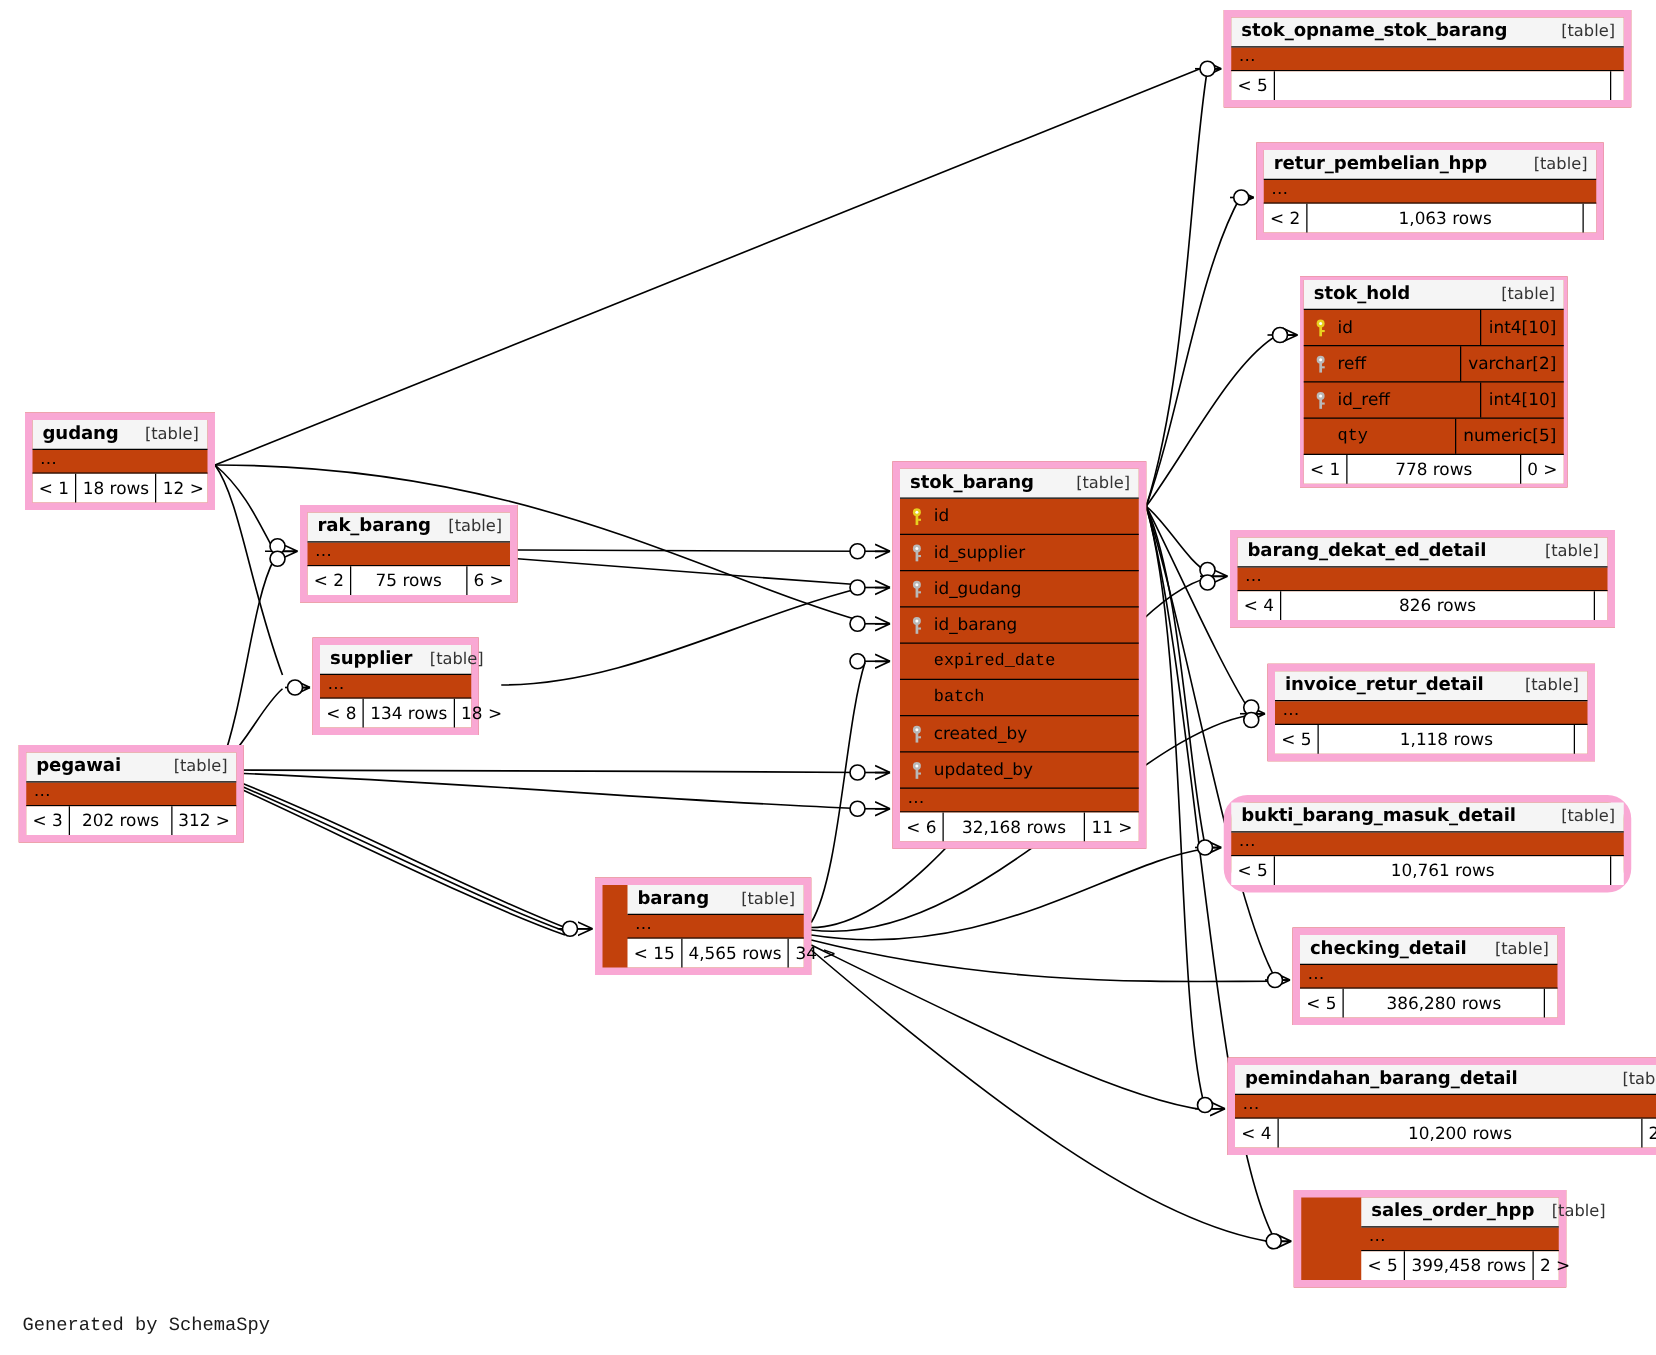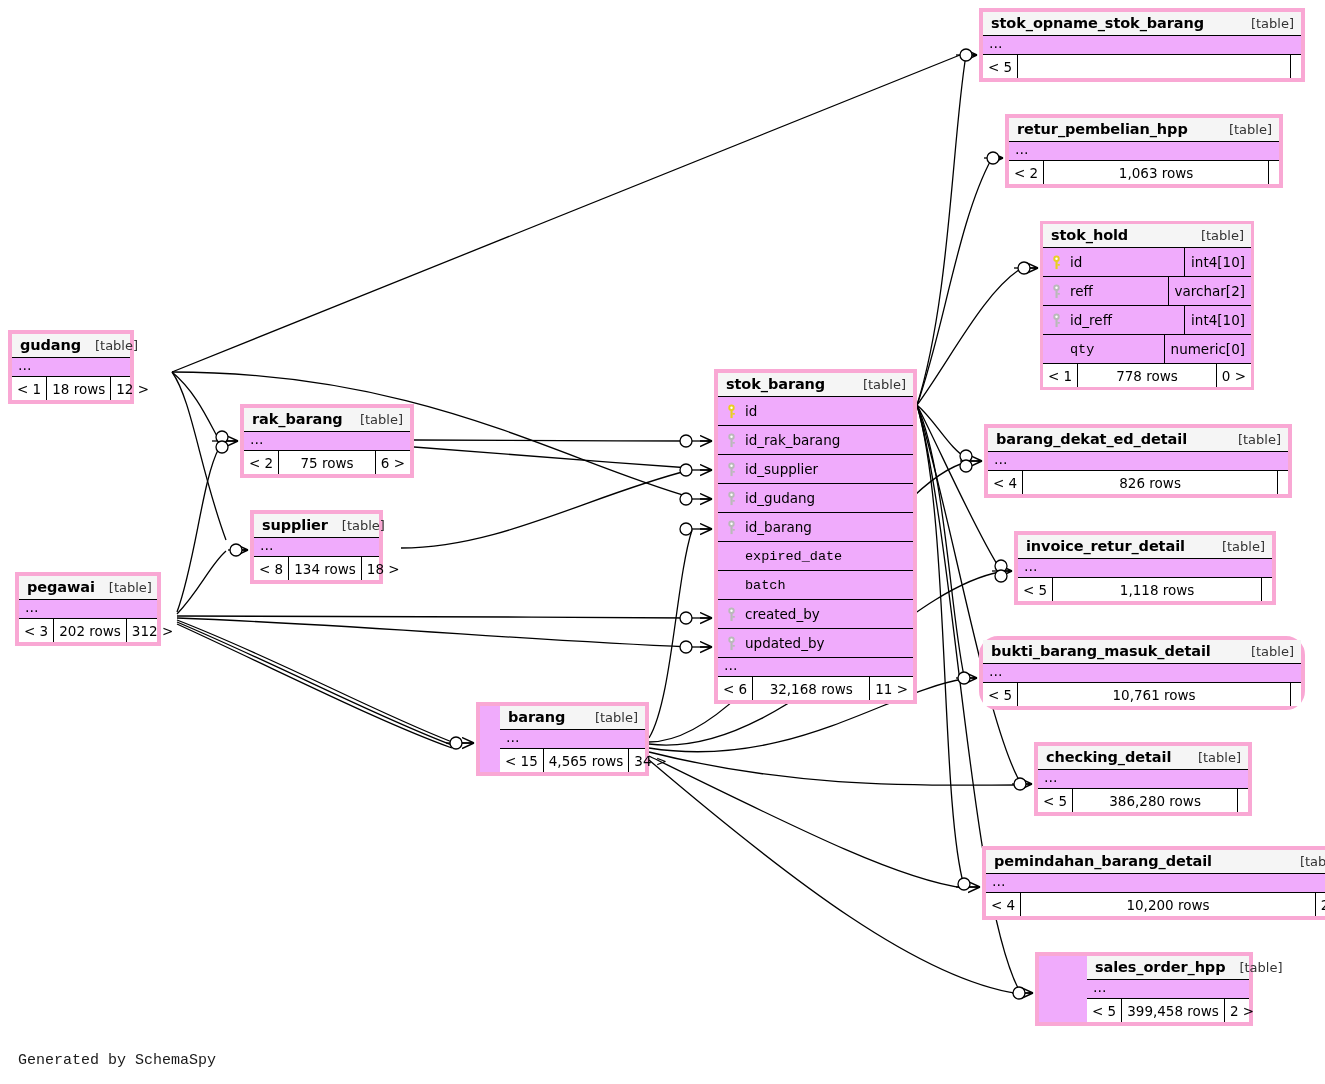--- a/index.html
+++ b/index.html
@@ -22,22 +22,22 @@
   }
   #edges {
     position: absolute;
     left: 0; top: 0;
     width: 1325px;
     height: 1084px;
     pointer-events: none;
   }
   .tbl {
     position: absolute;
-    border: 4px solid #f9a8d4;
-    background: #f0abfc;
+    border: 6px solid #f9a8d4;
+    background: #c2410c;
     box-sizing: border-box;
   }
   .tbl.hl { border-width: 3px; }
   .tbl-head {
     display: flex;
     align-items: center;
     justify-content: space-between;
     background: #f5f5f5;
     border-bottom: 1px solid #000;
     padding: 3px 7px 4px 8px;
@@ -293,21 +293,21 @@
               <rect x="7.6" y="9.6" width="2.4" height="1.8" fill="#b9b9b9"></rect>
             </svg>
             <span class="col-name">id_reff</span>
           </span>
           <span class="col-type">int4[10]</span>
         </div>
         <div class="col-row nokey">
           <span class="col-left">
             <span class="col-name">qty</span>
           </span>
-          <span class="col-type">numeric[0]</span>
+          <span class="col-type">numeric[5]</span>
         </div>
         <div class="footer-row">
           <span class="fcell f-left">&lt; 1</span>
           <span class="fcell f-mid">778 rows</span>
           <span class="fcell f-right">0 &gt;</span>
         </div>
       </div>
       <div class="tbl" style="left: 984px; top: 424px; width: 308px;">
         <div class="tbl-head">
           <span class="tbl-name">barang_dekat_ed_detail</span>
@@ -373,21 +373,21 @@
           <span class="tbl-name">sales_order_hpp</span>
           <span class="tbl-type">[table]</span>
         </div>
         <div class="tbl-ellipsis">…</div>
         <div class="footer-row">
           <span class="fcell f-left">&lt; 5</span>
           <span class="fcell f-mid">399,458 rows</span>
           <span class="fcell f-right">2 &gt;</span>
         </div>
       </div>
-      <div class="tbl" style="left: 8px; top: 330px; width: 126px;">
+      <div class="tbl" style="left: 20px; top: 330px; width: 152px;">
         <div class="tbl-head">
           <span class="tbl-name">gudang</span>
           <span class="tbl-type">[table]</span>
         </div>
         <div class="tbl-ellipsis">…</div>
         <div class="footer-row">
           <span class="fcell f-left">&lt; 1</span>
           <span class="fcell f-mid">18 rows</span>
           <span class="fcell f-right">12 &gt;</span>
         </div>
@@ -409,21 +409,21 @@
           <span class="tbl-name">supplier</span>
           <span class="tbl-type">[table]</span>
         </div>
         <div class="tbl-ellipsis">…</div>
         <div class="footer-row">
           <span class="fcell f-left">&lt; 8</span>
           <span class="fcell f-mid">134 rows</span>
           <span class="fcell f-right">18 &gt;</span>
         </div>
       </div>
-      <div class="tbl" style="left: 15px; top: 572px; width: 146px;">
+      <div class="tbl" style="left: 15px; top: 596px; width: 180px;">
         <div class="tbl-head">
           <span class="tbl-name">pegawai</span>
           <span class="tbl-type">[table]</span>
         </div>
         <div class="tbl-ellipsis">…</div>
         <div class="footer-row">
           <span class="fcell f-left">&lt; 3</span>
           <span class="fcell f-mid">202 rows</span>
           <span class="fcell f-right">312 &gt;</span>
         </div>
@@ -457,31 +457,20 @@
           </span>
         </div>
         <div class="col-row">
           <span class="col-left">
             <svg class="keyicon" viewBox="0 0 13 16">
               <circle cx="6.5" cy="4" r="3.4" fill="#b9b9b9"></circle>
               <circle cx="6.5" cy="4" r="1.3" fill="#ffffff"></circle>
               <rect x="5.4" y="6.6" width="2.3" height="8.4" fill="#b9b9b9"></rect>
               <rect x="7.6" y="9.6" width="2.4" height="1.8" fill="#b9b9b9"></rect>
             </svg>
-            <span class="col-name">id_rak_barang</span>
-          </span>
-        </div>
-        <div class="col-row">
-          <span class="col-left">
-            <svg class="keyicon" viewBox="0 0 13 16">
-              <circle cx="6.5" cy="4" r="3.4" fill="#b9b9b9"></circle>
-              <circle cx="6.5" cy="4" r="1.3" fill="#ffffff"></circle>
-              <rect x="5.4" y="6.6" width="2.3" height="8.4" fill="#b9b9b9"></rect>
-              <rect x="7.6" y="9.6" width="2.4" height="1.8" fill="#b9b9b9"></rect>
-            </svg>
             <span class="col-name">id_supplier</span>
           </span>
         </div>
         <div class="col-row">
           <span class="col-left">
             <svg class="keyicon" viewBox="0 0 13 16">
               <circle cx="6.5" cy="4" r="3.4" fill="#b9b9b9"></circle>
               <circle cx="6.5" cy="4" r="1.3" fill="#ffffff"></circle>
               <rect x="5.4" y="6.6" width="2.3" height="8.4" fill="#b9b9b9"></rect>
               <rect x="7.6" y="9.6" width="2.4" height="1.8" fill="#b9b9b9"></rect>

